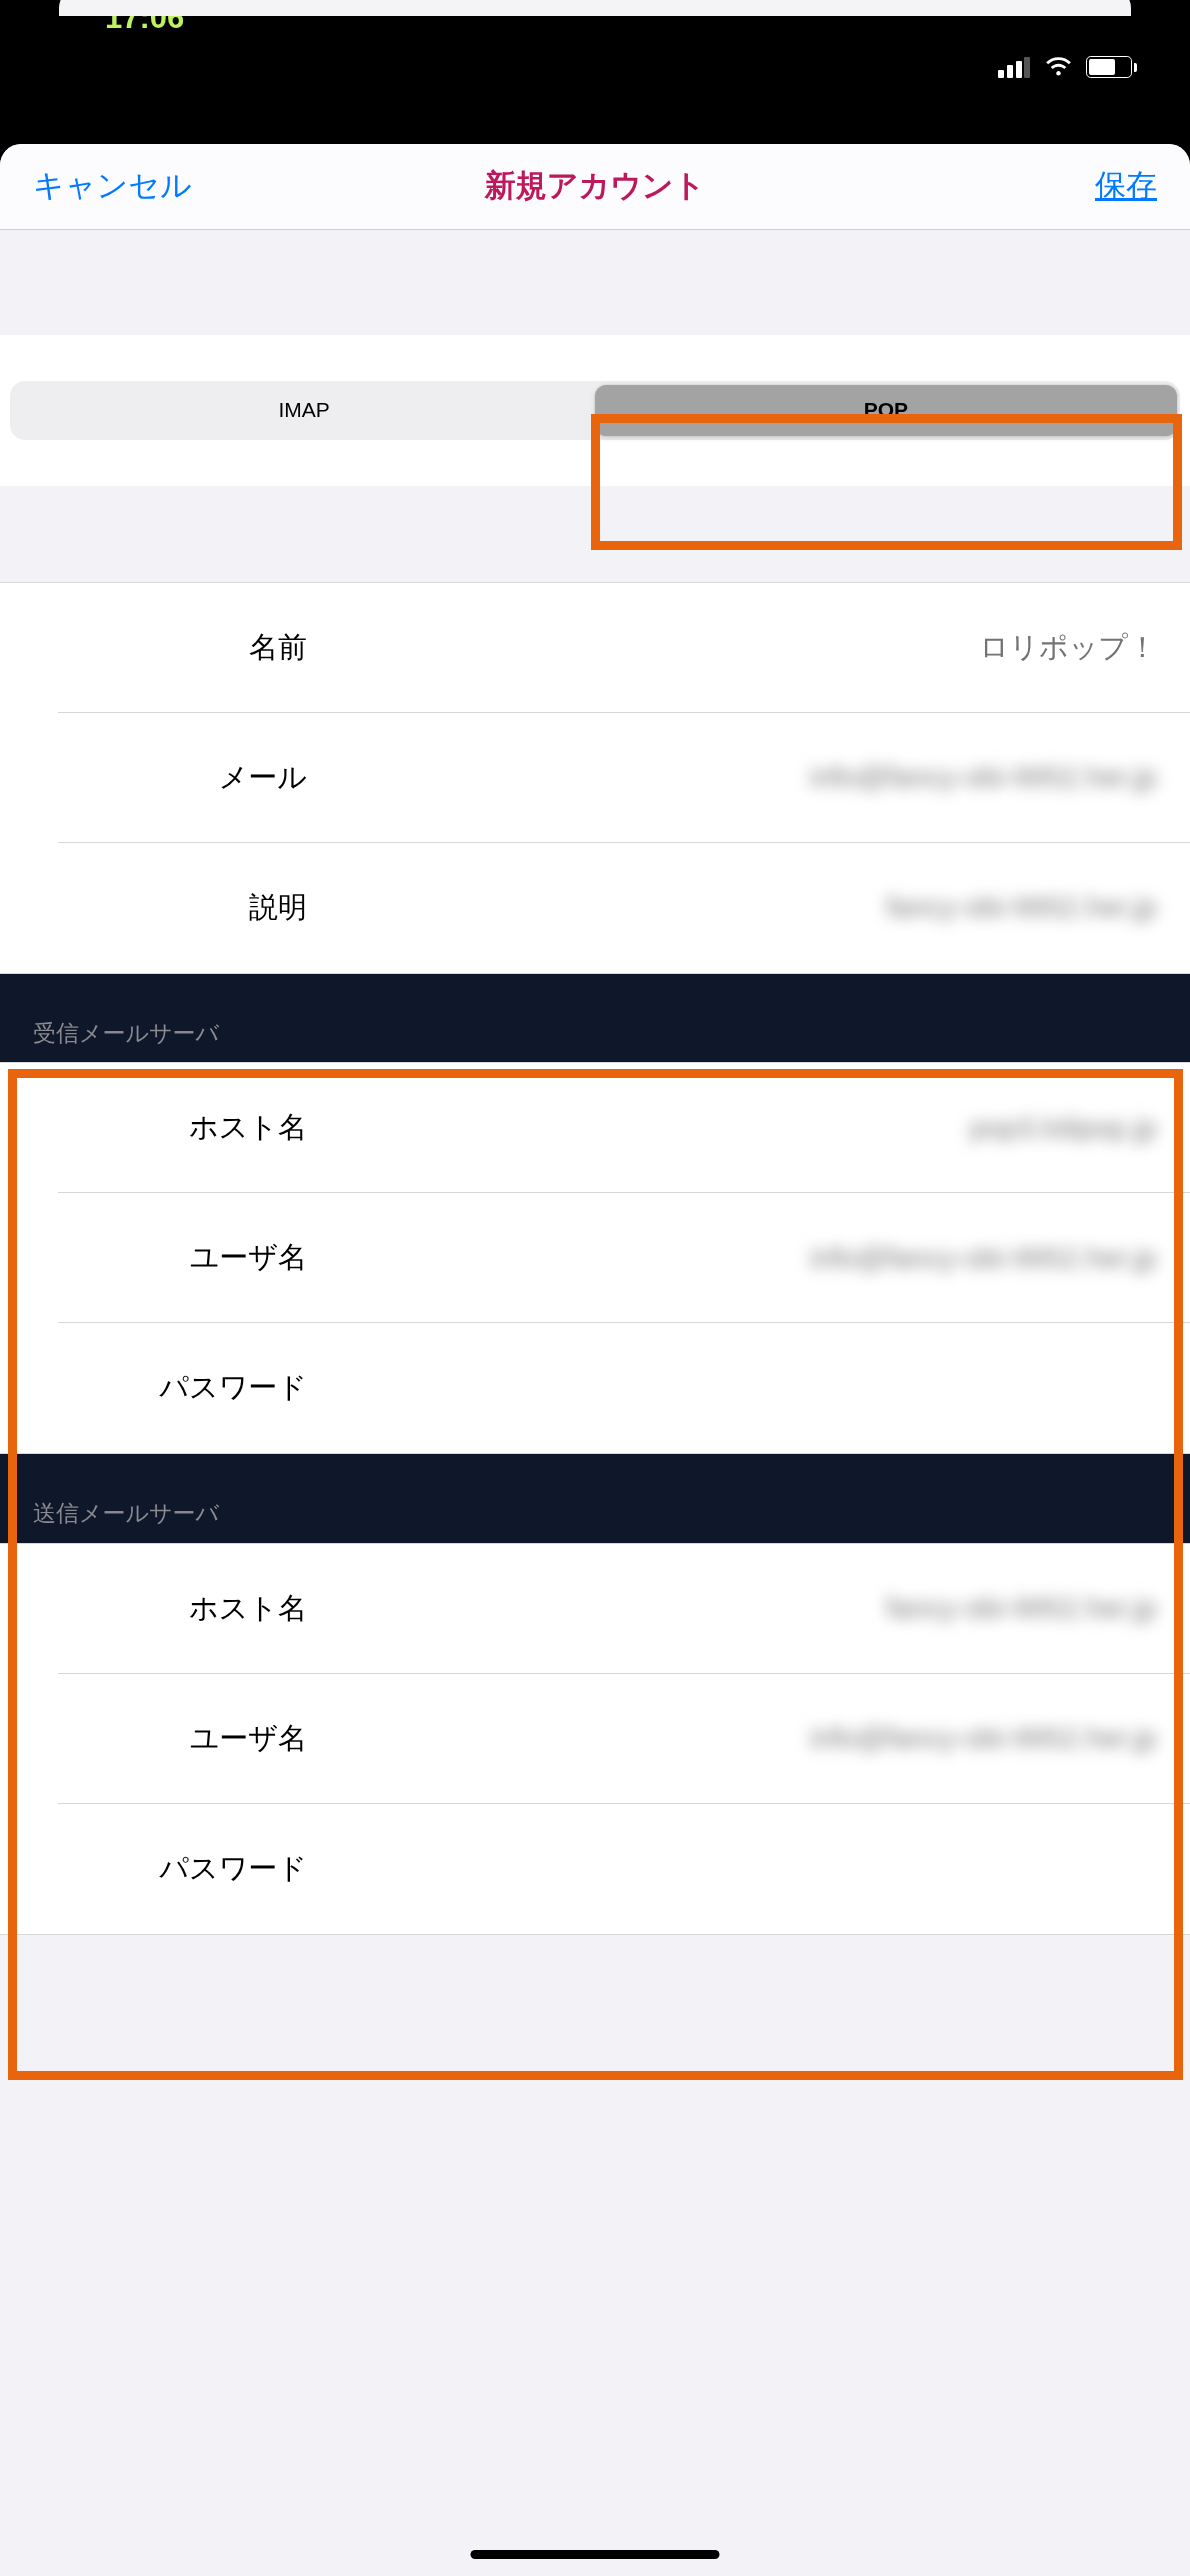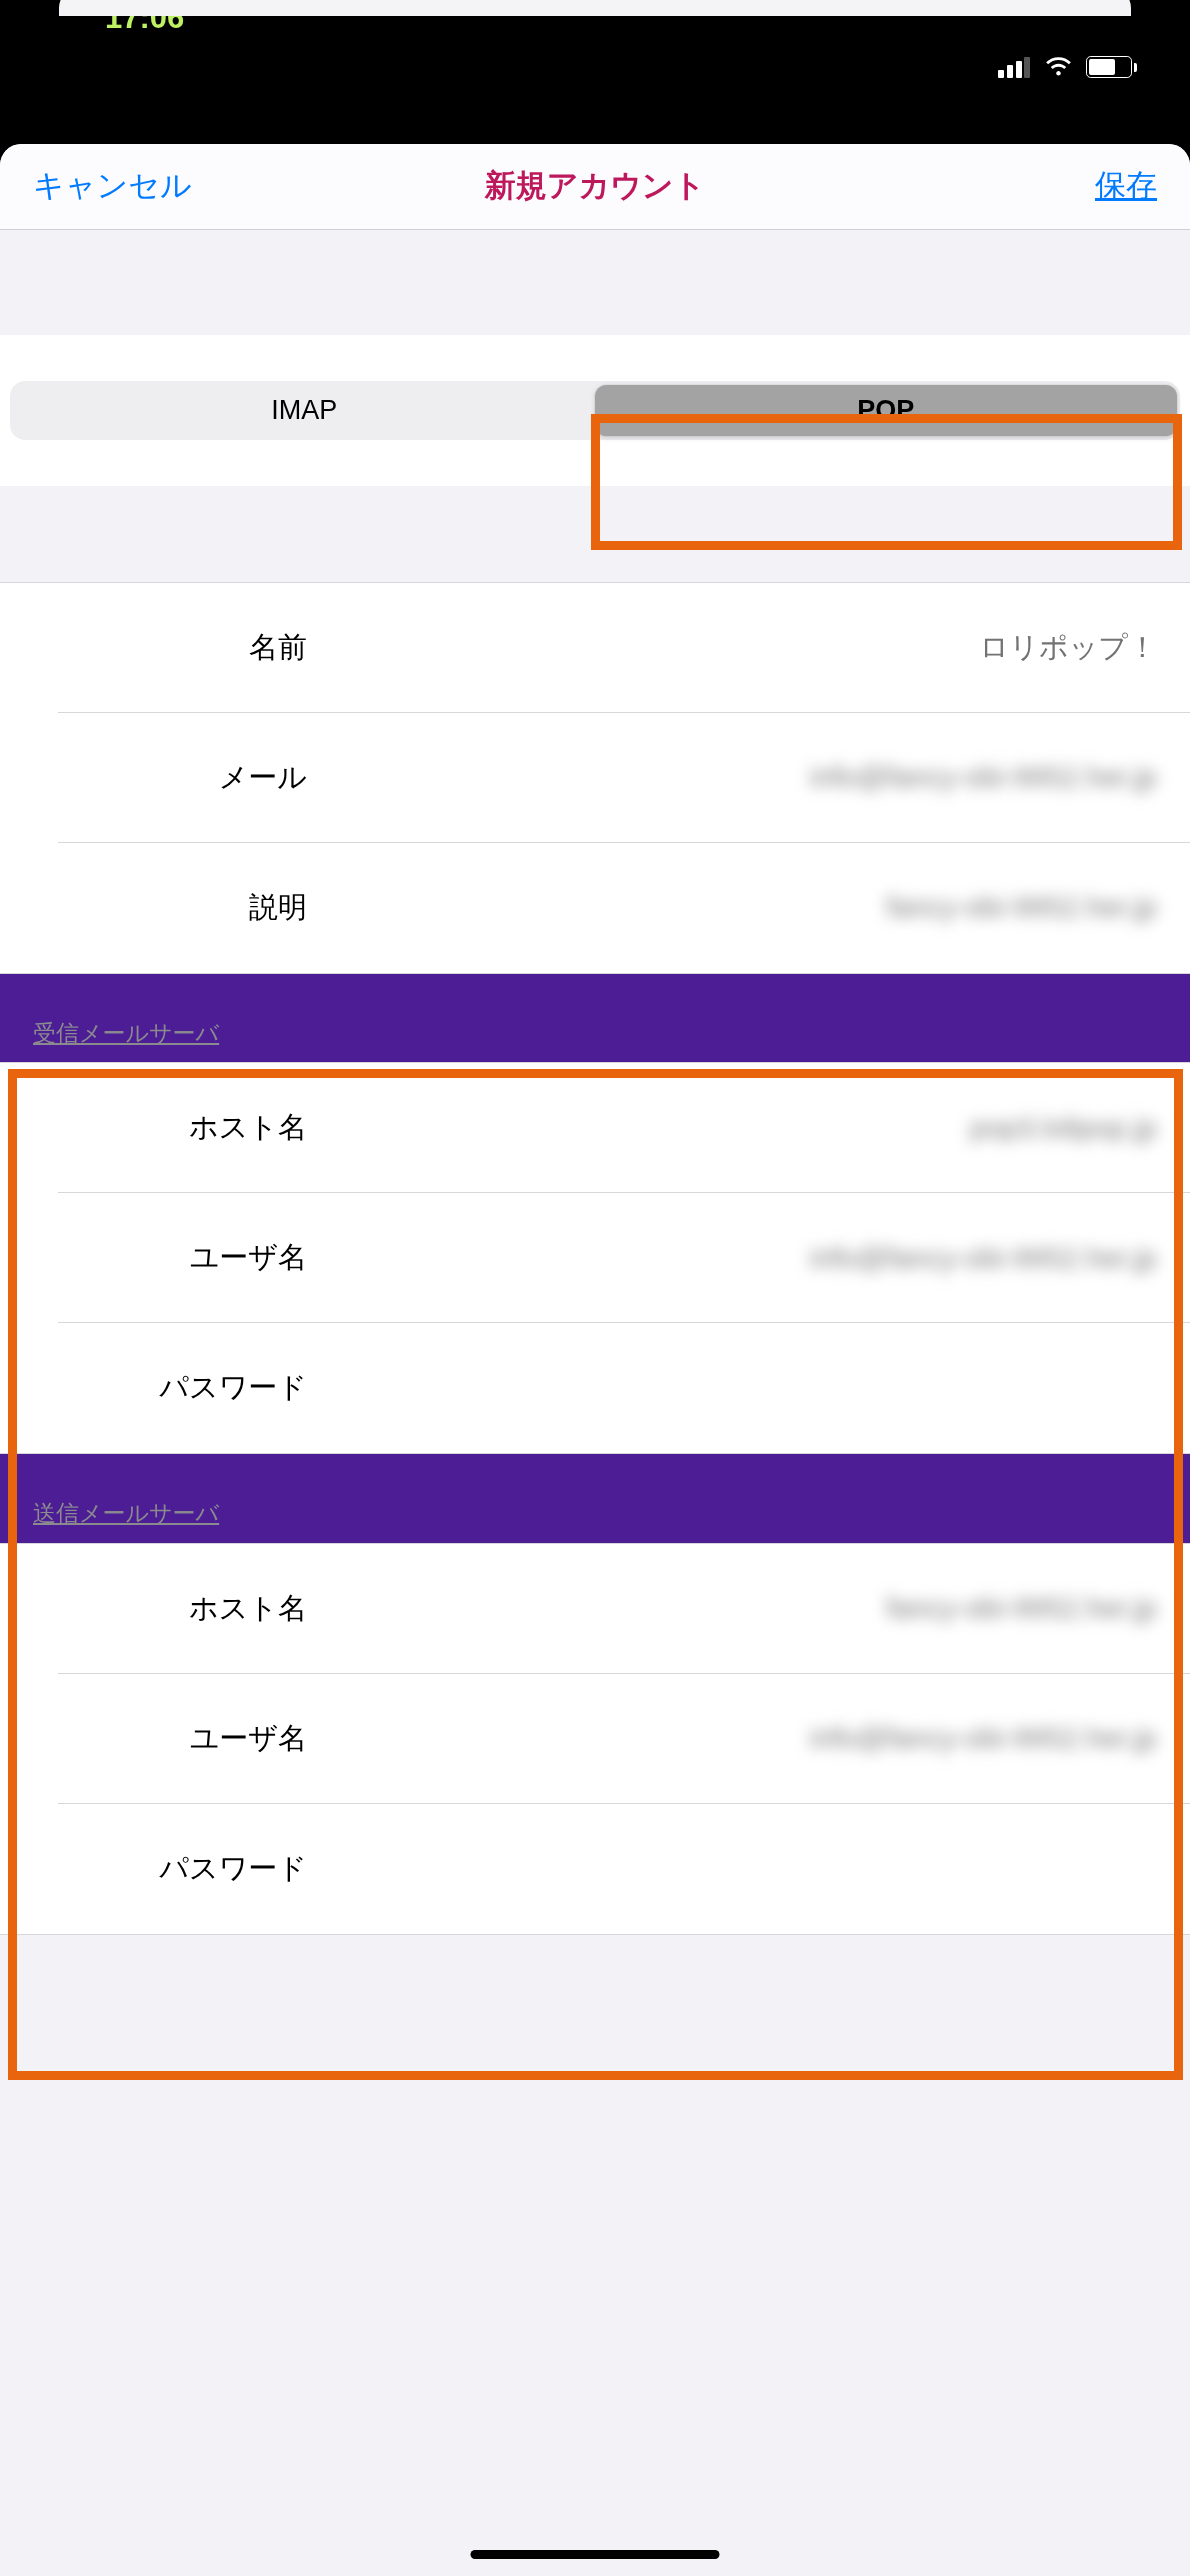--- a/index.html
+++ b/index.html
@@ -121,21 +121,21 @@
   .segmented {
     display:flex; height:59px;
     background:#eeeef0;
     border-radius:15.3px;
     padding:3.8px;
     gap:0;
   }
   .seg-item {
     flex:1;
     display:flex; align-items:center; justify-content:center;
-    font-size:27px;
+    font-size:21px;
     font-weight:500;
     border:none; background:transparent;
     cursor:pointer;
     font-family:inherit;
     border-radius:11.5px;
     color:#000;
   }
   .seg-item.selected {
     background:#a3a3a3;
     box-shadow: 0 1.9px 5.8px rgba(0,0,0,0.15), 0 0 0 1px rgba(0,0,0,0.03);
@@ -157,23 +157,22 @@
   .group {
     background:#fff;
     border-top:1px solid #d7d7db;
     border-bottom:1px solid #d7d7db;
     text-align:right;
   }
   .group-header {
     font-size:23px;
     color:#8a8a8f;
     padding: 44px 33px 13.4px;
-    background:#4c1d95;
+    background:#0f172a;
     border:none;
-    text-decoration:underline;
   }
   .row {
     display:flex;
     align-items:center;
     height:130px;
     padding: 0 33px 0 58px;
     position:relative;
   }
   .row:not(:last-child)::after{
     content:'';

